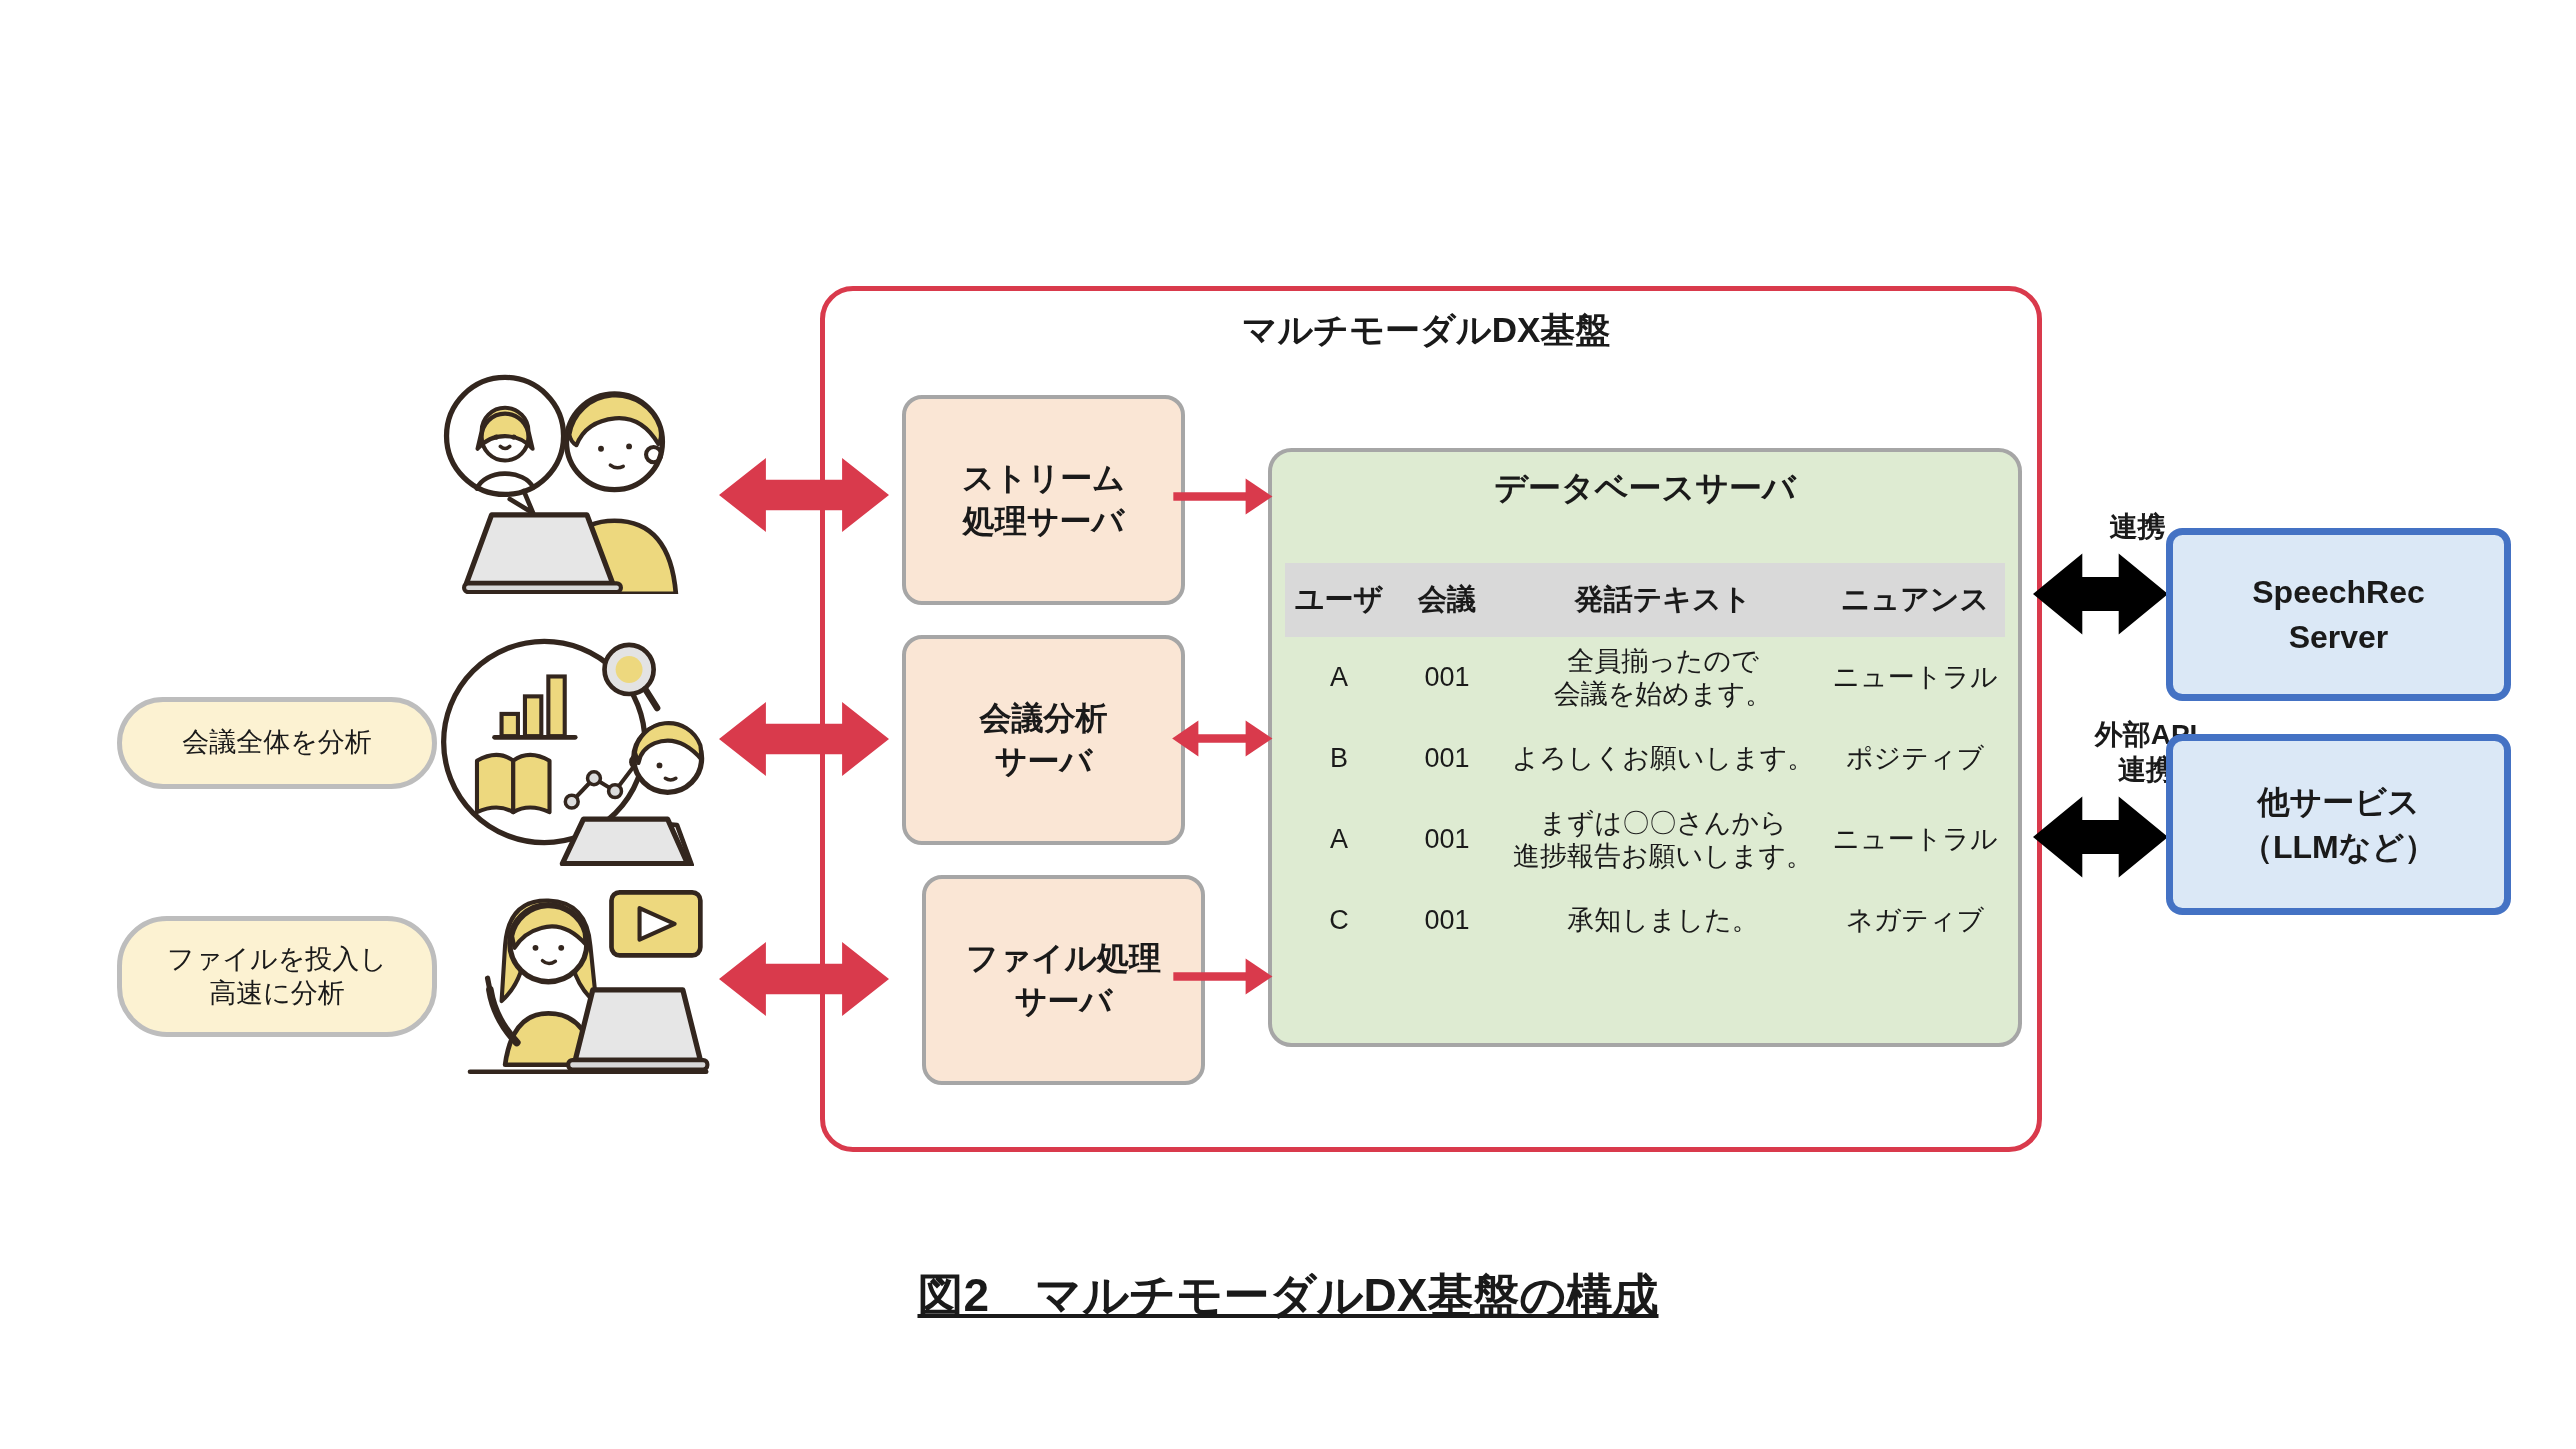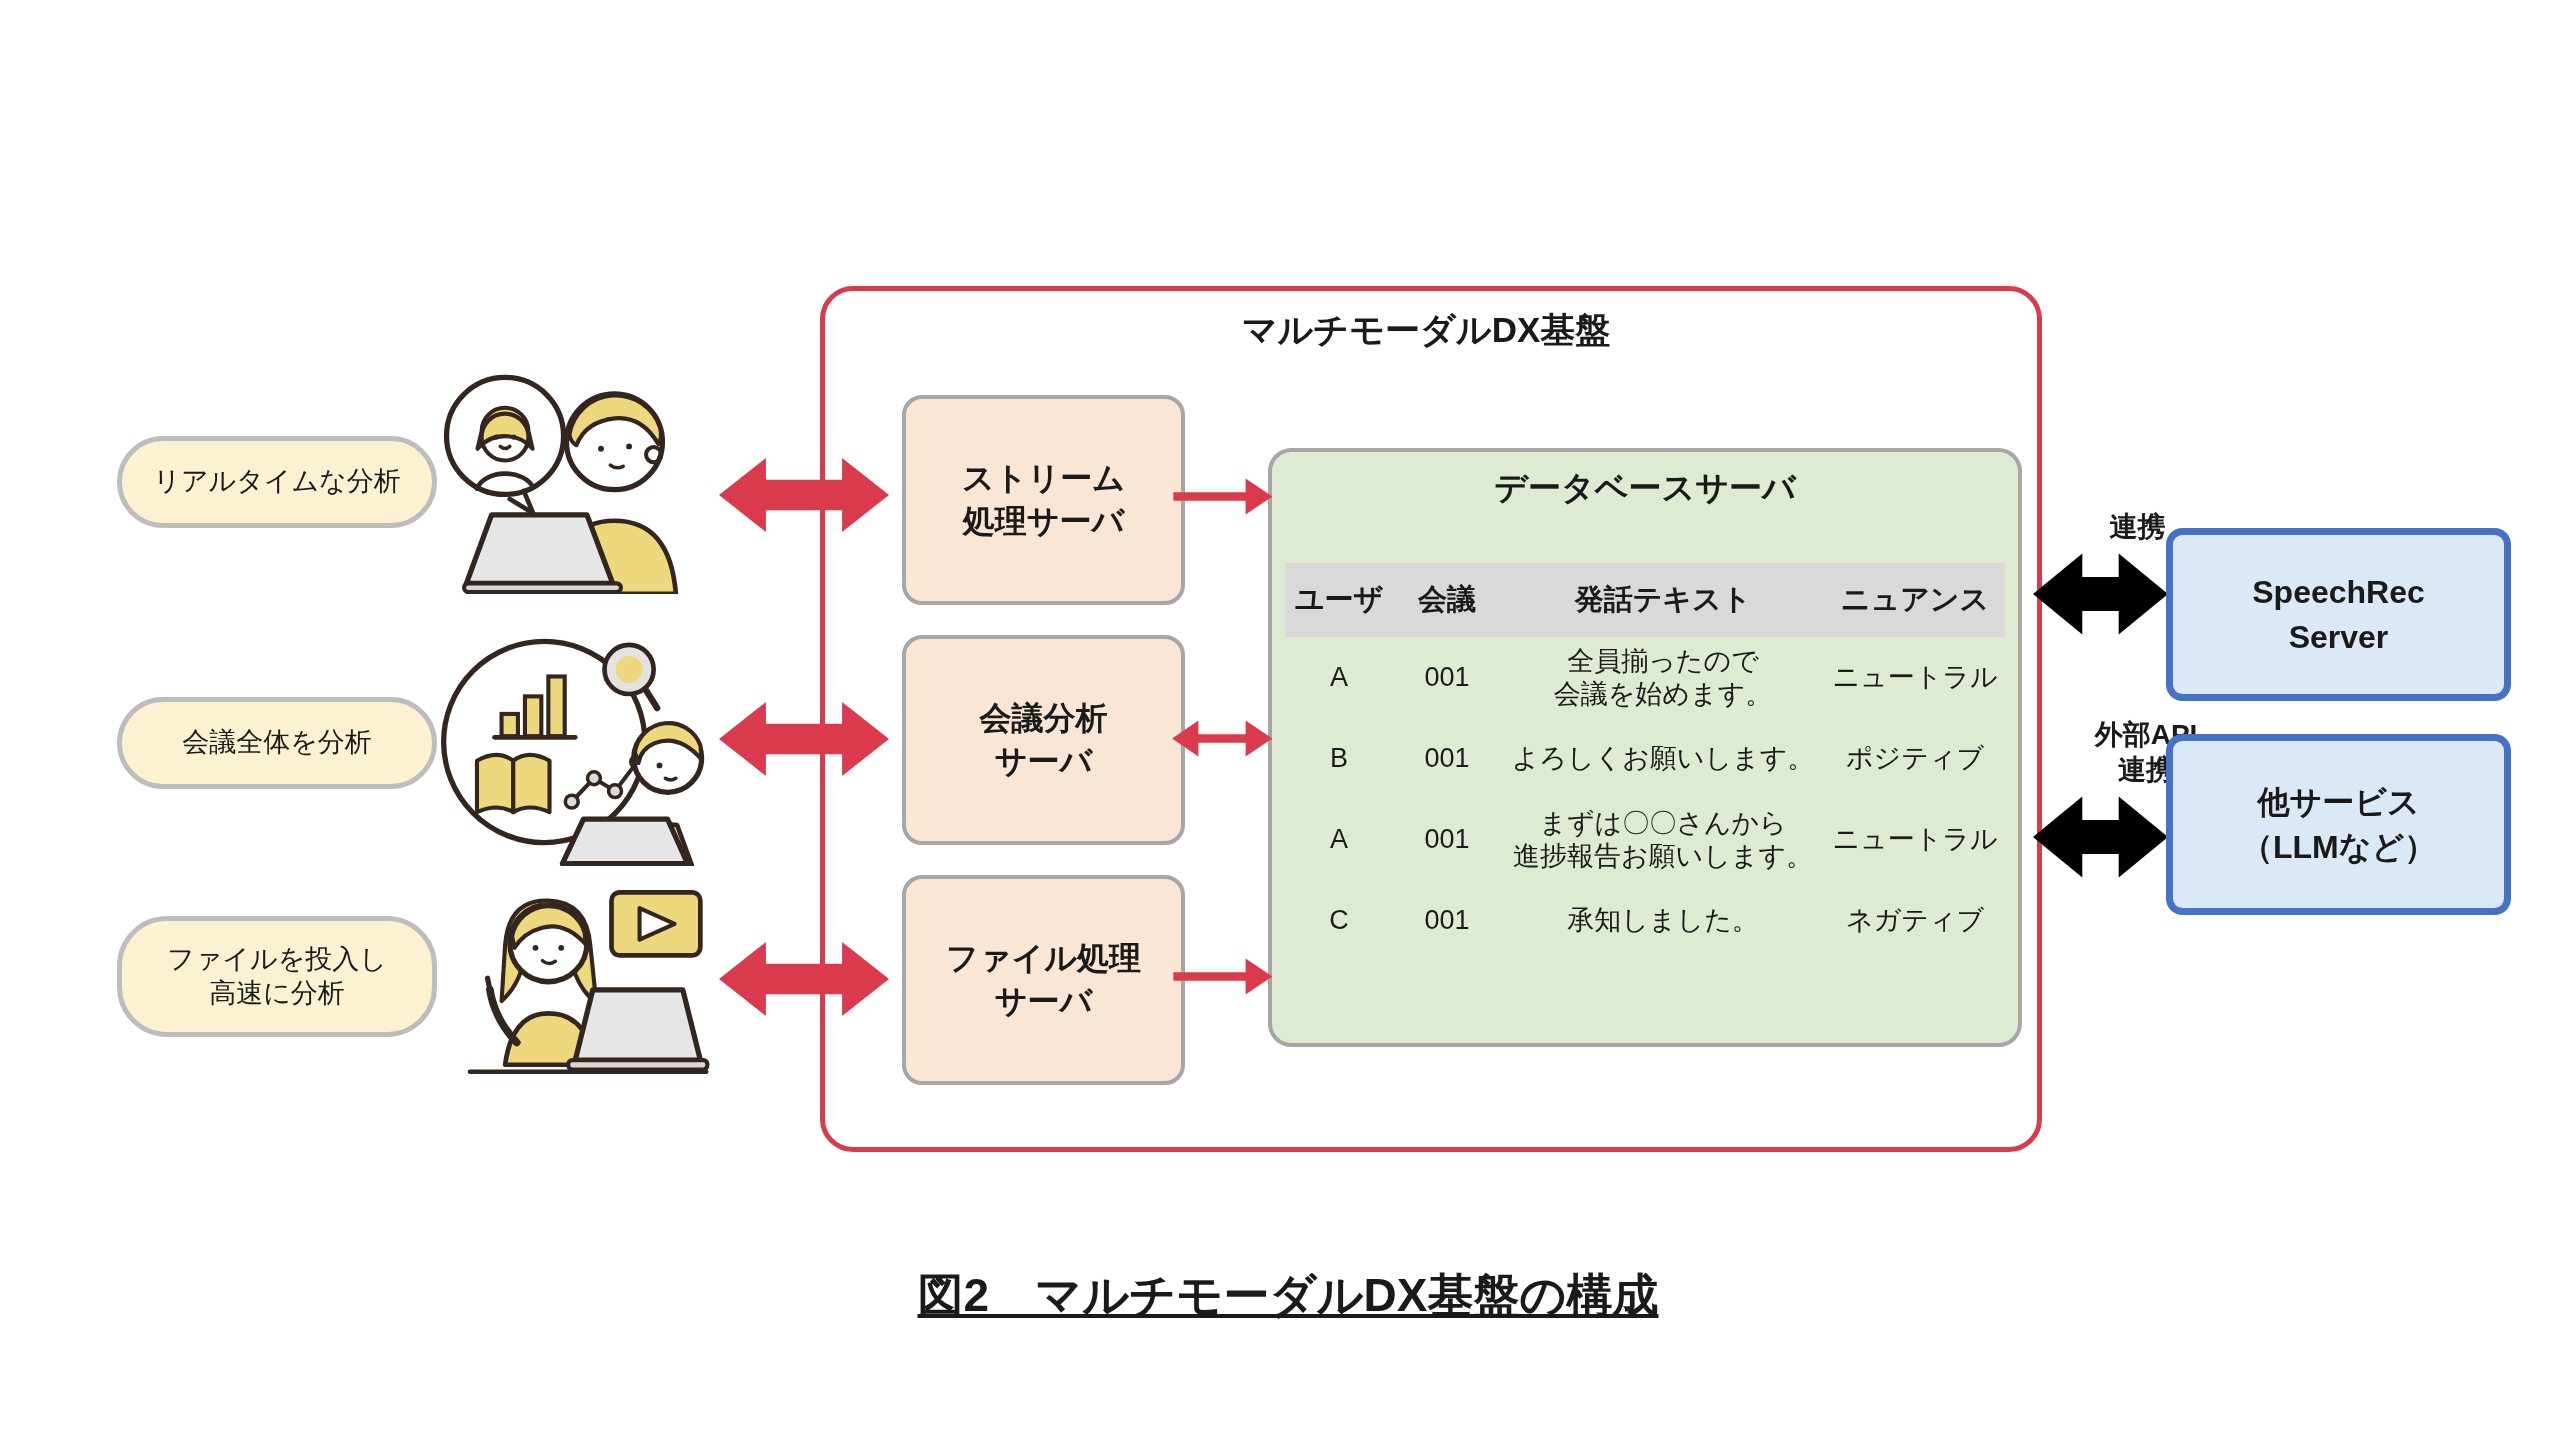--- a/index.html
+++ b/index.html
@@ -26,21 +26,21 @@
   .big-arrow{left:719px;width:170px;height:88px;z-index:5;}
   .big-arrow.a1{top:451px;} .big-arrow.a2{top:695px;} .big-arrow.a3{top:935px;}
 
   
   .frame{left:820px;top:286px;width:1212px;height:856px;border:5.9px solid #D93A4C;border-radius:33px;}
   .frame-title{left:820px;top:307px;width:1212px;height:47px;font-size:35px;font-weight:bold;}
 
   
   .server{left:902px;width:275px;height:202px;background:#FAE6D5;border:4.7px solid #A6A6A6;
           border-radius:20px;font-size:32px;font-weight:bold;line-height:1.35;z-index:2;}
-  .srv1{top:395px;} .srv2{top:635px;} .srv3{top:875px;}
+  .srv1{top:395px;} .srv2{top:635px;} .srv3{top:875px;margin-left:20px;}
 
   
   .thin-arrow{left:1171px;width:102px;height:53px;z-index:3;}
   .thin-arrow.t1{top:470px;} .thin-arrow.t2{top:712px;} .thin-arrow.t3{top:950px;}
 
   
   .db{left:1268px;top:448px;width:746px;height:591px;background:#DEEBD2;border:4.7px solid #A6A6A6;
       border-radius:23.4px;z-index:1;}
   .db-title{left:0;right:0;top:16.4px;height:41px;font-size:33px;font-weight:bold;}
   .db-grid{display:grid;grid-template-columns:15% 15% 45% 25%;align-items:center;}
@@ -62,23 +62,20 @@
 
   .caption{left:0;right:0;top:1269px;height:53px;font-size:46px;font-weight:bold;text-decoration:underline;}
 
   svg .ln{stroke:#33261E;stroke-linecap:round;stroke-linejoin:round;fill:none;}
 </style>
 </head>
 <body>
 
 <div class="stage">
 
-  <div class="abs center pill pill1">
-    <span class="preline">リアルタイムな分析</span>
-  </div>
   <div class="abs center pill pill2">
     <span class="preline">会議全体を分析</span>
   </div>
   <div class="abs center pill pill3">
     <span class="preline">ファイルを投入し
 高速に分析</span>
   </div>
 
   <svg class="abs illu illu1" viewBox="0 0 470 420" aria-label="video-call-illustration">
     <g>

